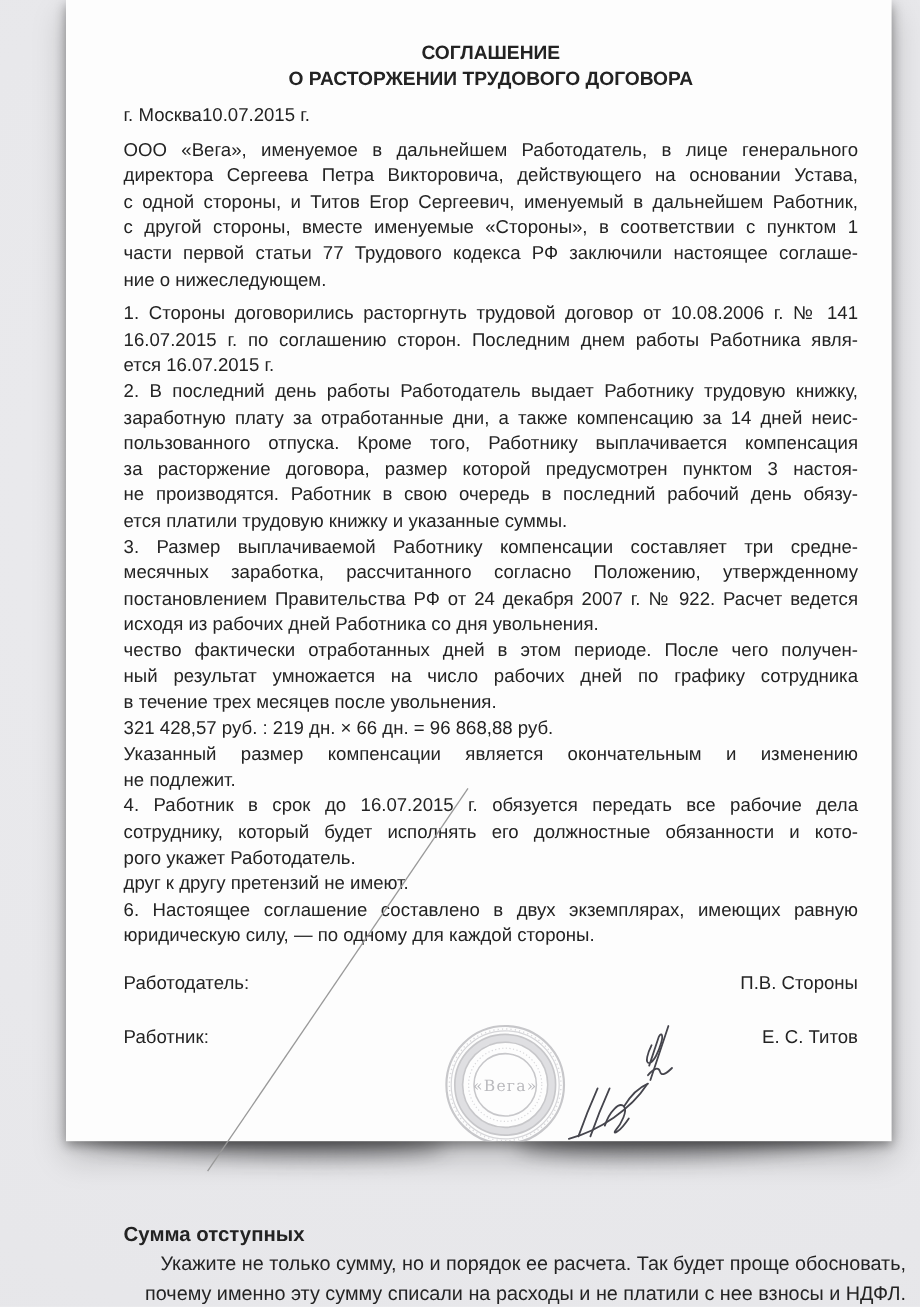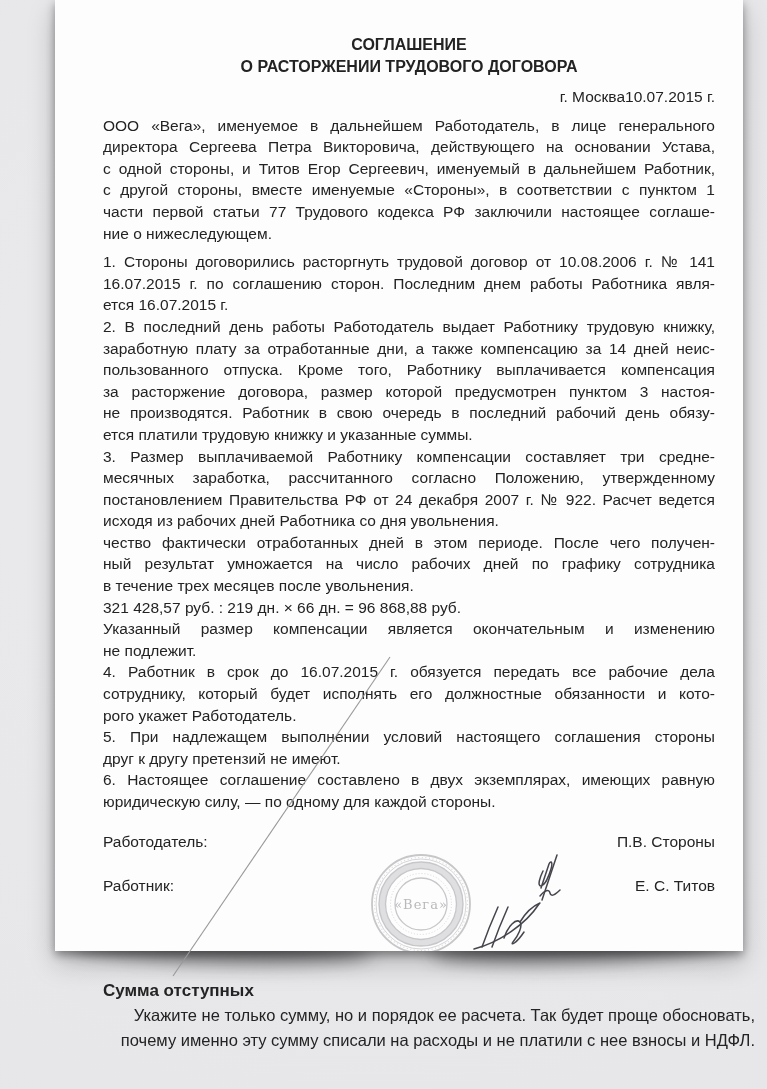--- a/index.html
+++ b/index.html
@@ -27,39 +27,39 @@
     background:var(--paper);
     padding:0 28px 0 48px;
     box-shadow:0 4px 9px rgba(0,0,0,.38), 0 12px 26px rgba(0,0,0,.22);
     z-index:2;overflow:hidden;
     font-size:15.5px;line-height:21.6px;
   }
 
   .doc-title{font-weight:bold;font-size:16px;line-height:22px;text-align:center;}
   .doc-title.first{margin-top:34px;}
 
-  .city-date{display:flex;justify-content:flex-end;margin-top:8px;}
+  .city-date{display:flex;justify-content:flex-start;margin-top:8px;}
 
   .para{margin-top:0;}
   .para .ln{text-align:justify;text-align-last:justify;}
   .para .ln-last{text-align-last:left;}
   .gap-before{margin-top:7px;}
 
   .formula{text-align:left;}
 
   .sig-row{display:flex;justify-content:space-between;}
   .sig-row.first{margin-top:18px;}
   .sig-row.second{margin-top:23px;}
 
   .stamp-svg{position:absolute;left:314px;top:852px;}
   .sign-svg{position:absolute;left:405px;top:850px;}
 
   .overlay-svg{position:absolute;inset:0;width:767px;height:1089px;z-index:5;pointer-events:none;}
 
-  .annotation{position:absolute;left:103px;top:979px;width:652px;z-index:3;}
+  .annotation{position:absolute;left:103px;top:1017px;width:652px;z-index:3;}
   .ann-title{font-weight:bold;font-size:17px;line-height:24px;}
   .ann-body{font-size:16.5px;line-height:24.7px;}
   .ann-body .ln{text-align:right;}
 
   .stamp-text{
     font-family:"DejaVu Serif","Liberation Serif",serif;
     font-size:13px;letter-spacing:1px;
     fill:var(--stamp_text);
   }
 </style>
@@ -117,21 +117,20 @@
     <div class="para">
         <div class="ln">Указанный размер компенсации является окончательным и изменению</div>
         <div class="ln ln-last">не подлежит.</div>
       </div>
     <div class="para">
         <div class="ln">4. Работник в срок до 16.07.2015 г. обязуется передать все рабочие дела</div>
         <div class="ln">сотруднику, который будет исполнять его должностные обязанности и кото-</div>
         <div class="ln ln-last">рого укажет Работодатель.</div>
       </div>
     <div class="para">
-        <div class="ln">5. При надлежащем выполнении условий настоящего соглашения стороны</div>
         <div class="ln ln-last">друг к другу претензий не имеют.</div>
       </div>
     <div class="para">
         <div class="ln">6. Настоящее соглашение составлено в двух экземплярах, имеющих равную</div>
         <div class="ln ln-last">юридическую силу, — по одному для каждой стороны.</div>
       </div>
 
     <div class="sig-row first">
       <span>Работодатель:</span>
       <span>П.В. Стороны</span>

